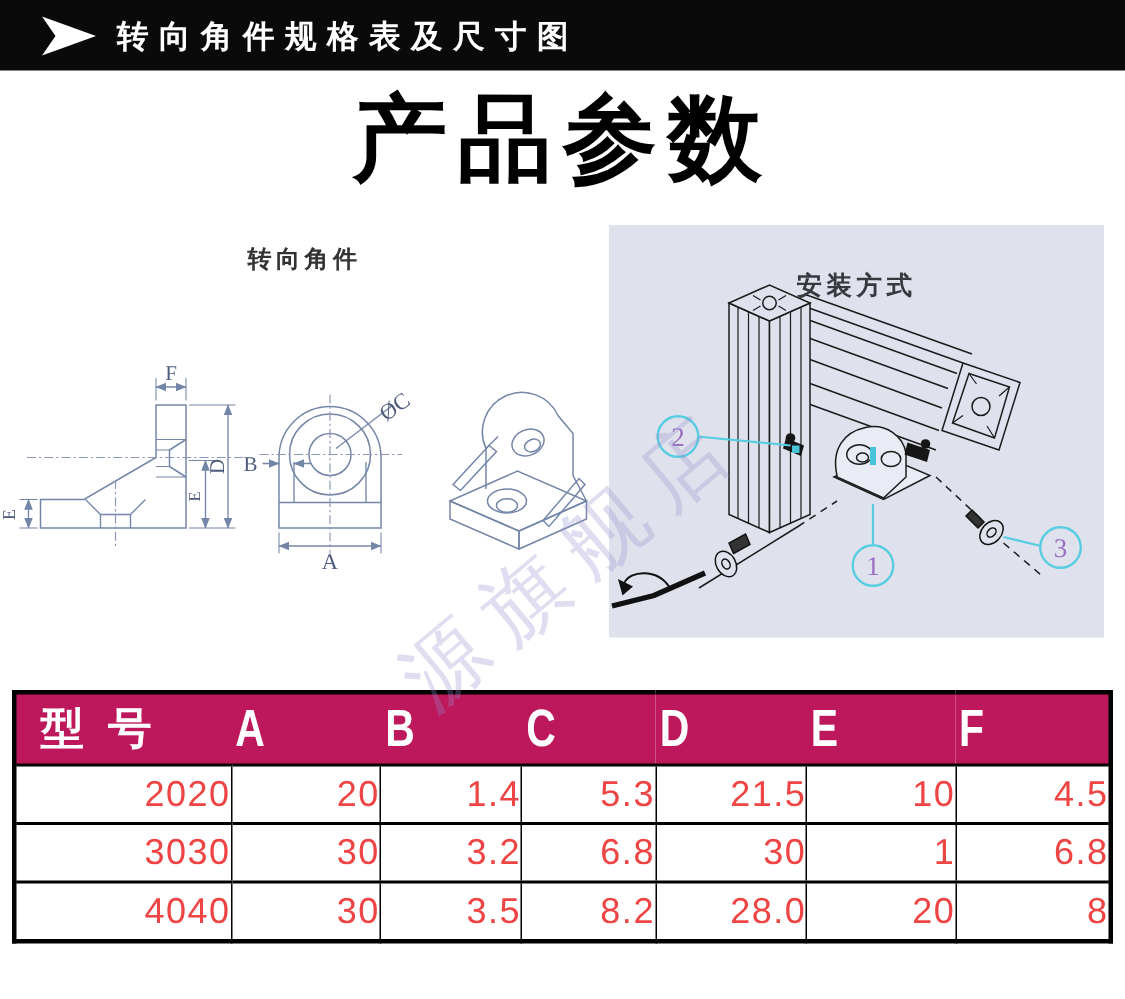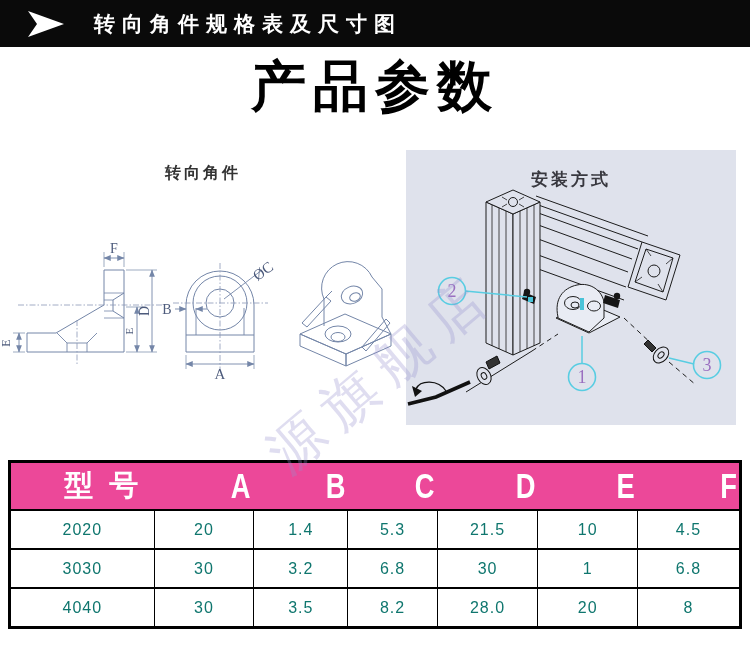--- a/index.html
+++ b/index.html
@@ -3,57 +3,57 @@
 <meta charset="utf-8">
 <style>
   html,body{margin:0;padding:0;}
   body{font-family:"Liberation Sans",sans-serif;background:#ffffff;}
   .page{position:relative;width:750px;height:666px;background:#ffffff;overflow:hidden;}
 
   
   .banner{position:absolute;left:0;top:0;width:750px;height:47px;background:#0a0a0a;
           display:flex;align-items:center;}
   .banner-arrow{margin-left:26px;width:40px;height:28px;flex:0 0 auto;}
-  .banner-title{color:#ffffff;font-size:21px;letter-spacing:7px;margin-left:28px;
+  .banner-title{color:#ffffff;font-size:21px;letter-spacing:7px;margin-left:12px;
           font-family:"Liberation Serif",serif;font-weight:600;white-space:nowrap;}
 
   
   .page-title{position:absolute;top:50px;left:0;width:750px;text-align:center;
-          font-family:"Liberation Serif",serif;font-weight:bold;font-size:55px;
+          font-family:"Liberation Serif",serif;font-weight:bold;font-size:63px;
           letter-spacing:7px;color:#000;}
 
   
   .drawing-title{position:absolute;left:118px;top:163px;width:170px;text-align:center;
           font-weight:bold;font-size:16px;letter-spacing:3px;color:#333;}
   .drawings-svg{position:absolute;left:0;top:195px;}
 
   
   .install-panel{position:absolute;left:406px;top:150px;width:330px;height:275px;
           background:#dfe2ec;}
-  .install-title{position:absolute;top:18px;left:0;width:100%;text-align:center;
+  .install-title{position:absolute;top:29px;left:0;width:100%;text-align:center;
           font-weight:bold;font-size:17px;letter-spacing:3px;color:#38383f;}
   .assembly-svg{position:absolute;left:0;top:0;}
 
   
   .watermark{position:absolute;left:258px;top:440px;font-family:"Liberation Serif",serif;
           font-size:55px;letter-spacing:14px;line-height:1;color:rgba(148,144,204,0.30);
           transform:rotate(-40deg);transform-origin:0 0;white-space:nowrap;
           pointer-events:none;z-index:6;}
 
   
   .spec-table{position:absolute;left:8px;top:460px;width:734px;border-collapse:collapse;
           z-index:4;background:#fff;border:3px solid #000;table-layout:fixed;}
-  .spec-table th{background:#ec4899;color:#fff;height:46px;border:none;
-          font-weight:bold;vertical-align:middle;text-align:right;padding:0;}
+  .spec-table th{background:#be185d;color:#fff;height:46px;border:none;
+          font-weight:bold;vertical-align:middle;text-align:left;padding:0;}
   .th-model{font-family:"Liberation Serif",serif;font-size:29px;letter-spacing:16px;
           text-indent:16px;font-weight:bold;}
   .th-letter span{display:inline-block;transform:scaleX(0.78);font-size:35px;
           font-weight:bold;}
-  .spec-table td{height:37px;text-align:center;vertical-align:middle;
-          font-size:16px;color:#0f766e;letter-spacing:1px;
+  .spec-table td{height:37px;text-align:right;vertical-align:middle;
+          font-size:24px;color:#ef4444;letter-spacing:1px;
           border-top:2.5px solid #000;padding:0;}
   .spec-table td + td{border-left:1.5px solid #000;margin-left:48px;}
 </style>
 </head>
 <body>
 
 <div class="page">
 
   <div class="banner">
     <svg class="banner-arrow" viewBox="0 0 40 28">

